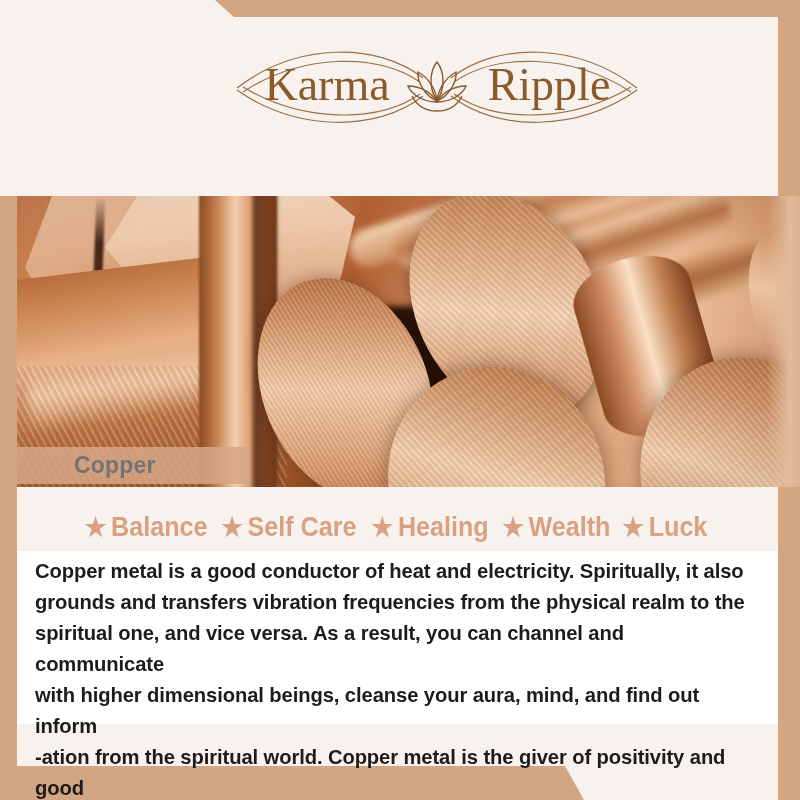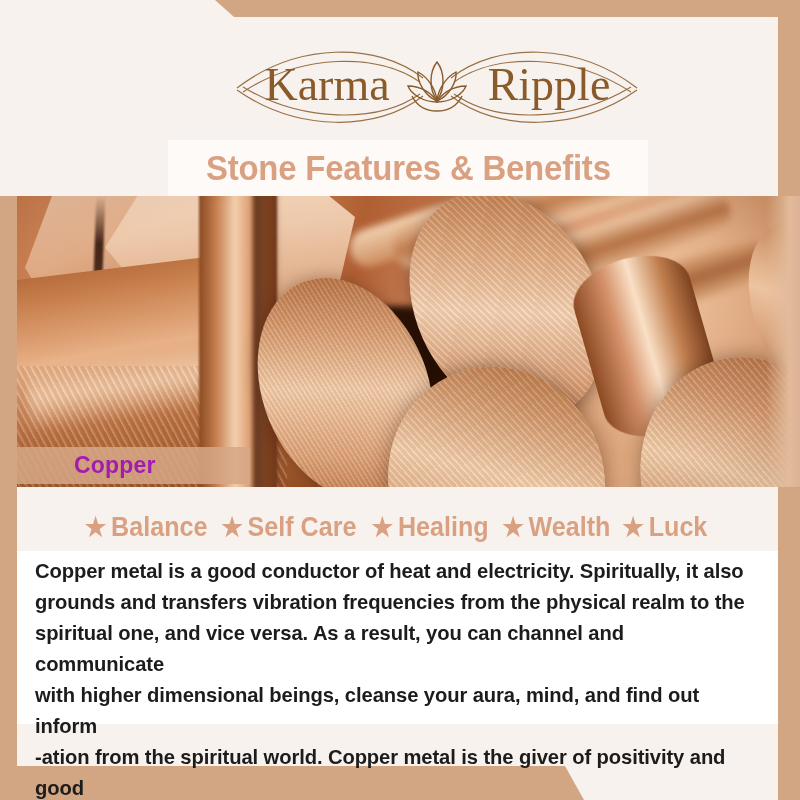--- a/index.html
+++ b/index.html
@@ -320,21 +320,21 @@
     top: 447px;
     width: 233px;
     height: 37px;
     background: rgba(214,166,134,0.86);
     z-index: 4;
     display: flex;
     align-items: center;
   }
   .caption-text {
     margin-left: 57px;
-    color: #a21caf;
+    color: #737373;
     font-family: "Liberation Sans", sans-serif;
     font-weight: bold;
     font-size: 23px;
     letter-spacing: 0.2px;
   }
 
   
   .benefits {
     position: absolute;
     left: 17px;
@@ -420,23 +420,20 @@
         <path d="M210 69 C 222 64, 230 50, 229 40 C 218 46, 211 58, 210 69 Z"></path>
         <path d="M210 70 C 196 70, 184 62, 181 54 C 194 54, 205 61, 210 70 Z"></path>
         <path d="M210 70 C 224 70, 236 62, 239 54 C 226 54, 215 61, 210 70 Z"></path>
         <path d="M185 64 C 190 74, 199 79, 210 79 C 221 79, 230 74, 235 64"></path>
       </g>
       <text x="100" y="68" text-anchor="middle" font-family="&quot;Liberation Serif&quot;, serif" font-size="46" fill="#8a5a2b">Karma</text>
       <text x="322" y="68" text-anchor="middle" font-family="&quot;Liberation Serif&quot;, serif" font-size="46" fill="#8a5a2b">Ripple</text>
     </svg>
   </div>
 
-  <div class="title-band">
-    <div class="title-text">Stone Features &amp; Benefits</div>
-  </div>
 
   <div class="photo">
     <div class="photo-inner">
       <div class="hex-a"></div>
       <div class="hex-b"></div>
       <div class="seam-1"></div>
       <div class="rod-vert"></div>
       <div class="rod-vert-hl"></div>
       <div class="streaks"></div>
       <div class="pipe"></div>

